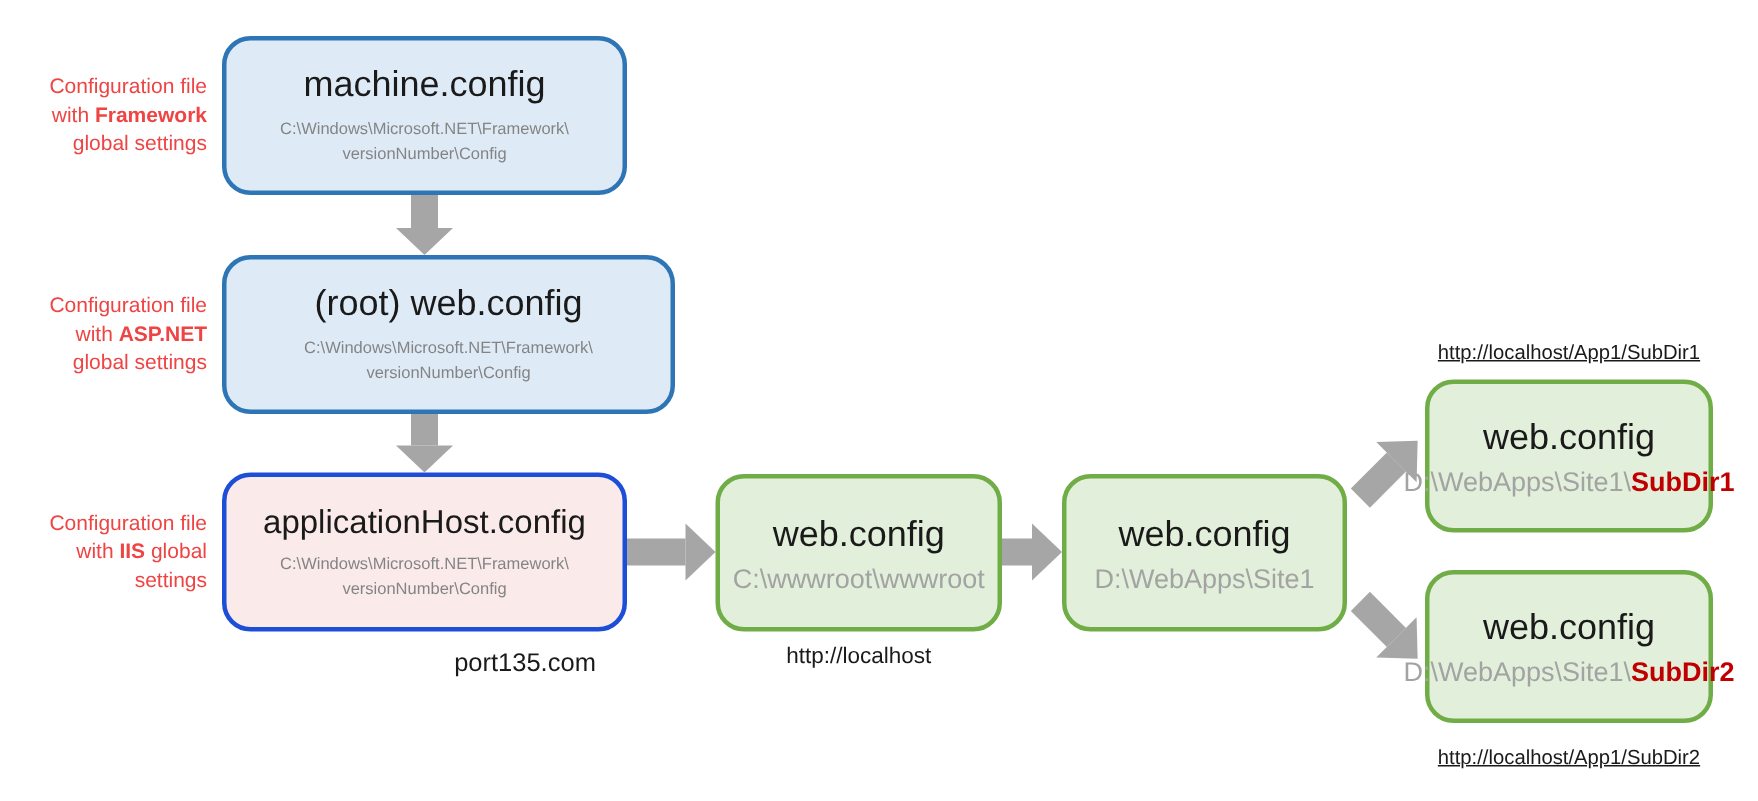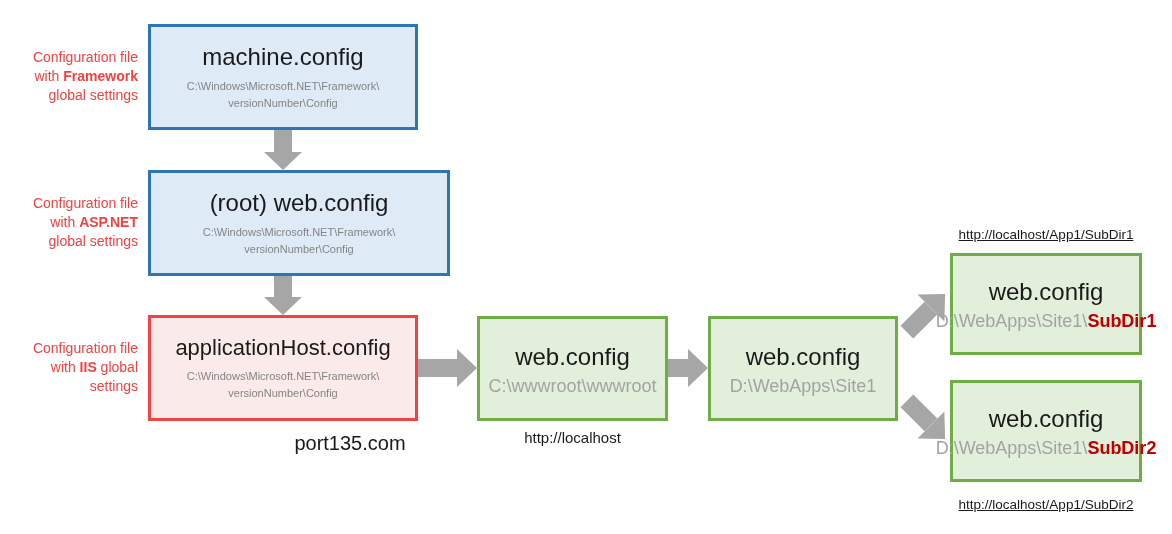--- a/index.html
+++ b/index.html
@@ -4,35 +4,35 @@
 <style>
   * { margin:0; padding:0; box-sizing:border-box; }
   html,body { background:#ffffff; }
   body { font-family:"Liberation Sans", sans-serif; }
   .canvas { position:relative; width:1172px; height:534px; background:#ffffff; overflow:hidden; }
 
   .side-label { position:absolute; left:0; width:138px; text-align:right;
                 font-size:14px; line-height:19px; color:#ef4444; }
 
   .box { position:absolute; display:flex; flex-direction:column; justify-content:center;
-         align-items:center; text-align:center; }
+         align-items:center; text-align:center;border-radius:19px; }
   .box.blue  { background:#DEEBF7; border:3px solid #2E75B6; }
-  .box.redbx { background:#FBEAEA; border:3px solid #ef4444; }
+  .box.redbx { background:#FBEAEA; border:3px solid #1d4ed8; }
   .box.green { background:#E2EFDA; border:3px solid #70AD47; }
 
   .box-title { font-size:24px; color:#1A1A1A; white-space:nowrap; }
   .box-title.smaller { font-size:22px; }
   .box-path { font-size:11px; line-height:17px; color:#848484; margin-top:7px; white-space:nowrap; }
   .box-path.lt { font-size:18px; color:#A3A3A3; }
   .red-emph { color:#C00000; font-weight:bold; }
 
   .caption { position:absolute; text-align:center; color:#1A1A1A; font-size:15px; }
   .caption.sm { font-size:13.5px;text-decoration:underline; }
   .watermark { position:absolute; left:240px; top:432px; width:220px; text-align:center;
-               font-size:20px; color:#1A1A1A; }
+               font-size:17px; color:#1A1A1A; }
 
   .arrow-h { position:absolute; display:flex; align-items:center; height:38px; }
   .arrow-h .stem { flex:1; height:18px; background:#A6A6A6; }
   .arrow-h .head { width:0; height:0; border-top:19px solid transparent;
                    border-bottom:19px solid transparent; border-left:20px solid #A6A6A6; }
   .arrow-v { position:absolute; display:flex; flex-direction:column; align-items:center; width:38px; }
   .arrow-v .stem { width:18px; flex:1; background:#A6A6A6; }
   .arrow-v .head { width:0; height:0; border-left:19px solid transparent;
                    border-right:19px solid transparent; border-top:18px solid #A6A6A6; }
   .rot-up   { transform:rotate(-45deg); }

